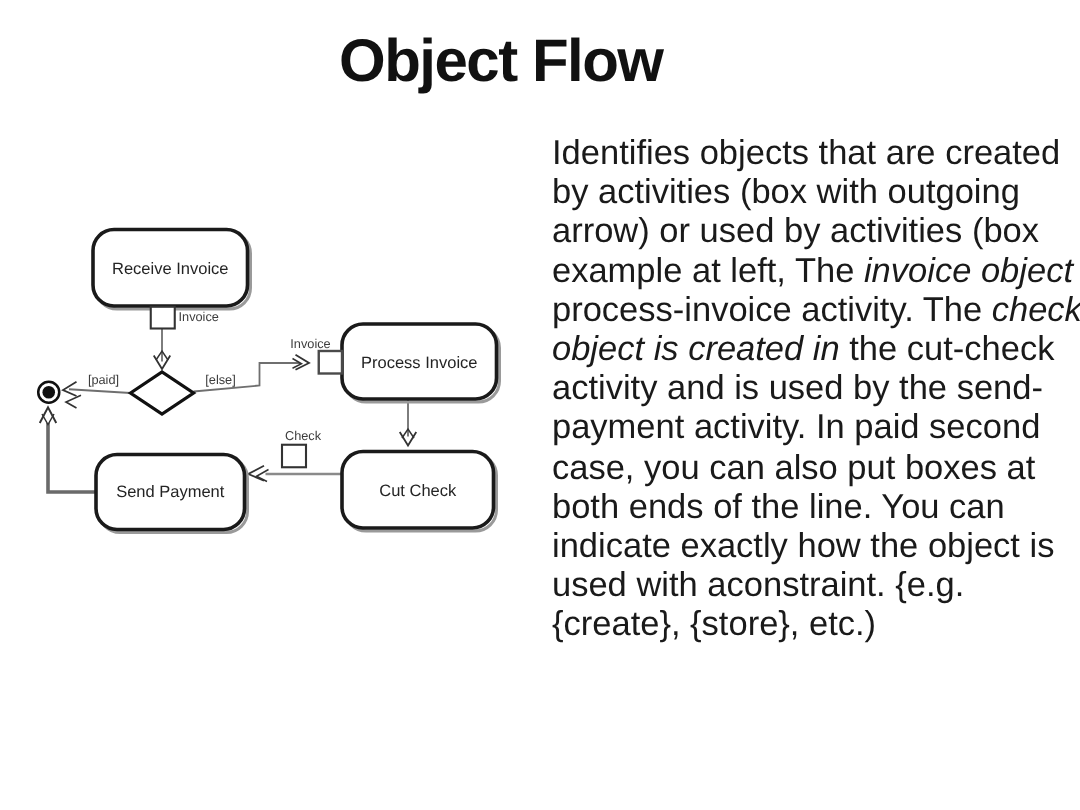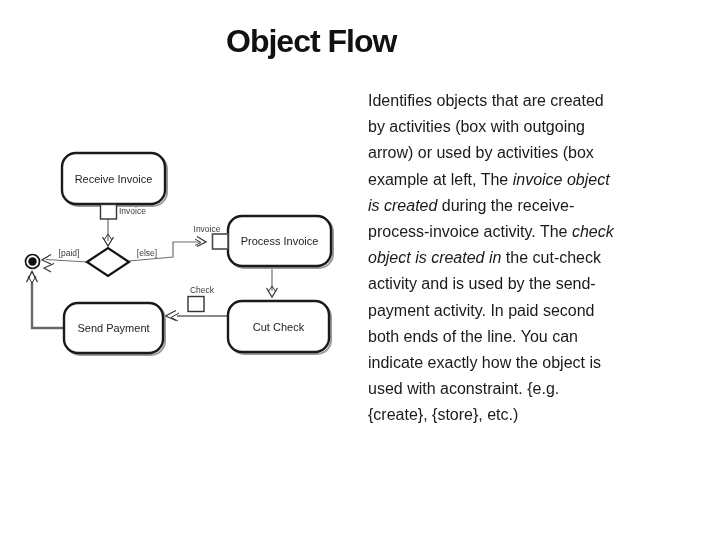--- a/index.html
+++ b/index.html
@@ -4,26 +4,26 @@
 <style>
   html,body{margin:0;padding:0;}
   body{
     width:720px;height:540px;position:relative;overflow:hidden;
     background:#ffffff;
     font-family:"Liberation Sans","DejaVu Sans",sans-serif;
   }
   .slide{position:absolute;inset:0;}
   .slide-title{
     position:absolute;left:226px;top:18px;
-    font-size:32px;font-weight:bold;color:#111111;
+    font-size:40px;font-weight:bold;color:#111111;
     letter-spacing:-1px;line-height:46px;white-space:nowrap;
   }
   .body-text{
     position:absolute;left:368px;top:88px;width:330px;
-    font-size:16px;color:#1a1a1a;line-height:26.2px;
+    font-size:23px;color:#1a1a1a;line-height:26.2px;
   }
   .body-line{white-space:nowrap;}
   .body-line .it{font-style:italic;margin-top:10px;}
   .diagram{position:absolute;left:15px;top:140px;width:345px;height:230px;}
   svg text{font-family:"Liberation Sans","DejaVu Sans",sans-serif;}
   .act-label{font-size:11px;fill:#242424;}
   .obj-label{font-size:8.5px;fill:#3c3c3c;}
   .guard-label{font-size:8.5px;fill:#3c3c3c;}
 </style>
 </head>
@@ -31,25 +31,25 @@
 
 <div class="slide">
 
   <div class="slide-title">Object Flow</div>
 
   <div class="body-text">
       <div class="body-line"><span>Identifies objects that are created</span></div>
       <div class="body-line"><span>by activities (box with outgoing</span></div>
       <div class="body-line"><span>arrow) or used by activities (box</span></div>
       <div class="body-line"><span>example at left, The </span><span class="it">invoice object</span></div>
-      <div class="body-line"><span class="it">is created</span><span> during the receive-</span></div>
       <div class="body-line"><span>process-invoice activity. The </span><span class="it">check</span></div>
       <div class="body-line"><span class="it">object is created in</span><span> the cut-check</span></div>
       <div class="body-line"><span>activity and is used by the send-</span></div>
       <div class="body-line"><span>payment activity. In paid second</span></div>
+      <div class="body-line"><span>case, you can also put boxes at</span></div>
       <div class="body-line"><span>both ends of the line. You can</span></div>
       <div class="body-line"><span>indicate exactly how the object is</span></div>
       <div class="body-line"><span>used with aconstraint. {e.g.</span></div>
       <div class="body-line"><span>{create}, {store}, etc.)</span></div>
     </div>
 
   <div class="diagram">
     <svg width="345" height="230" viewBox="15 140 345 230">
 
       <g>

